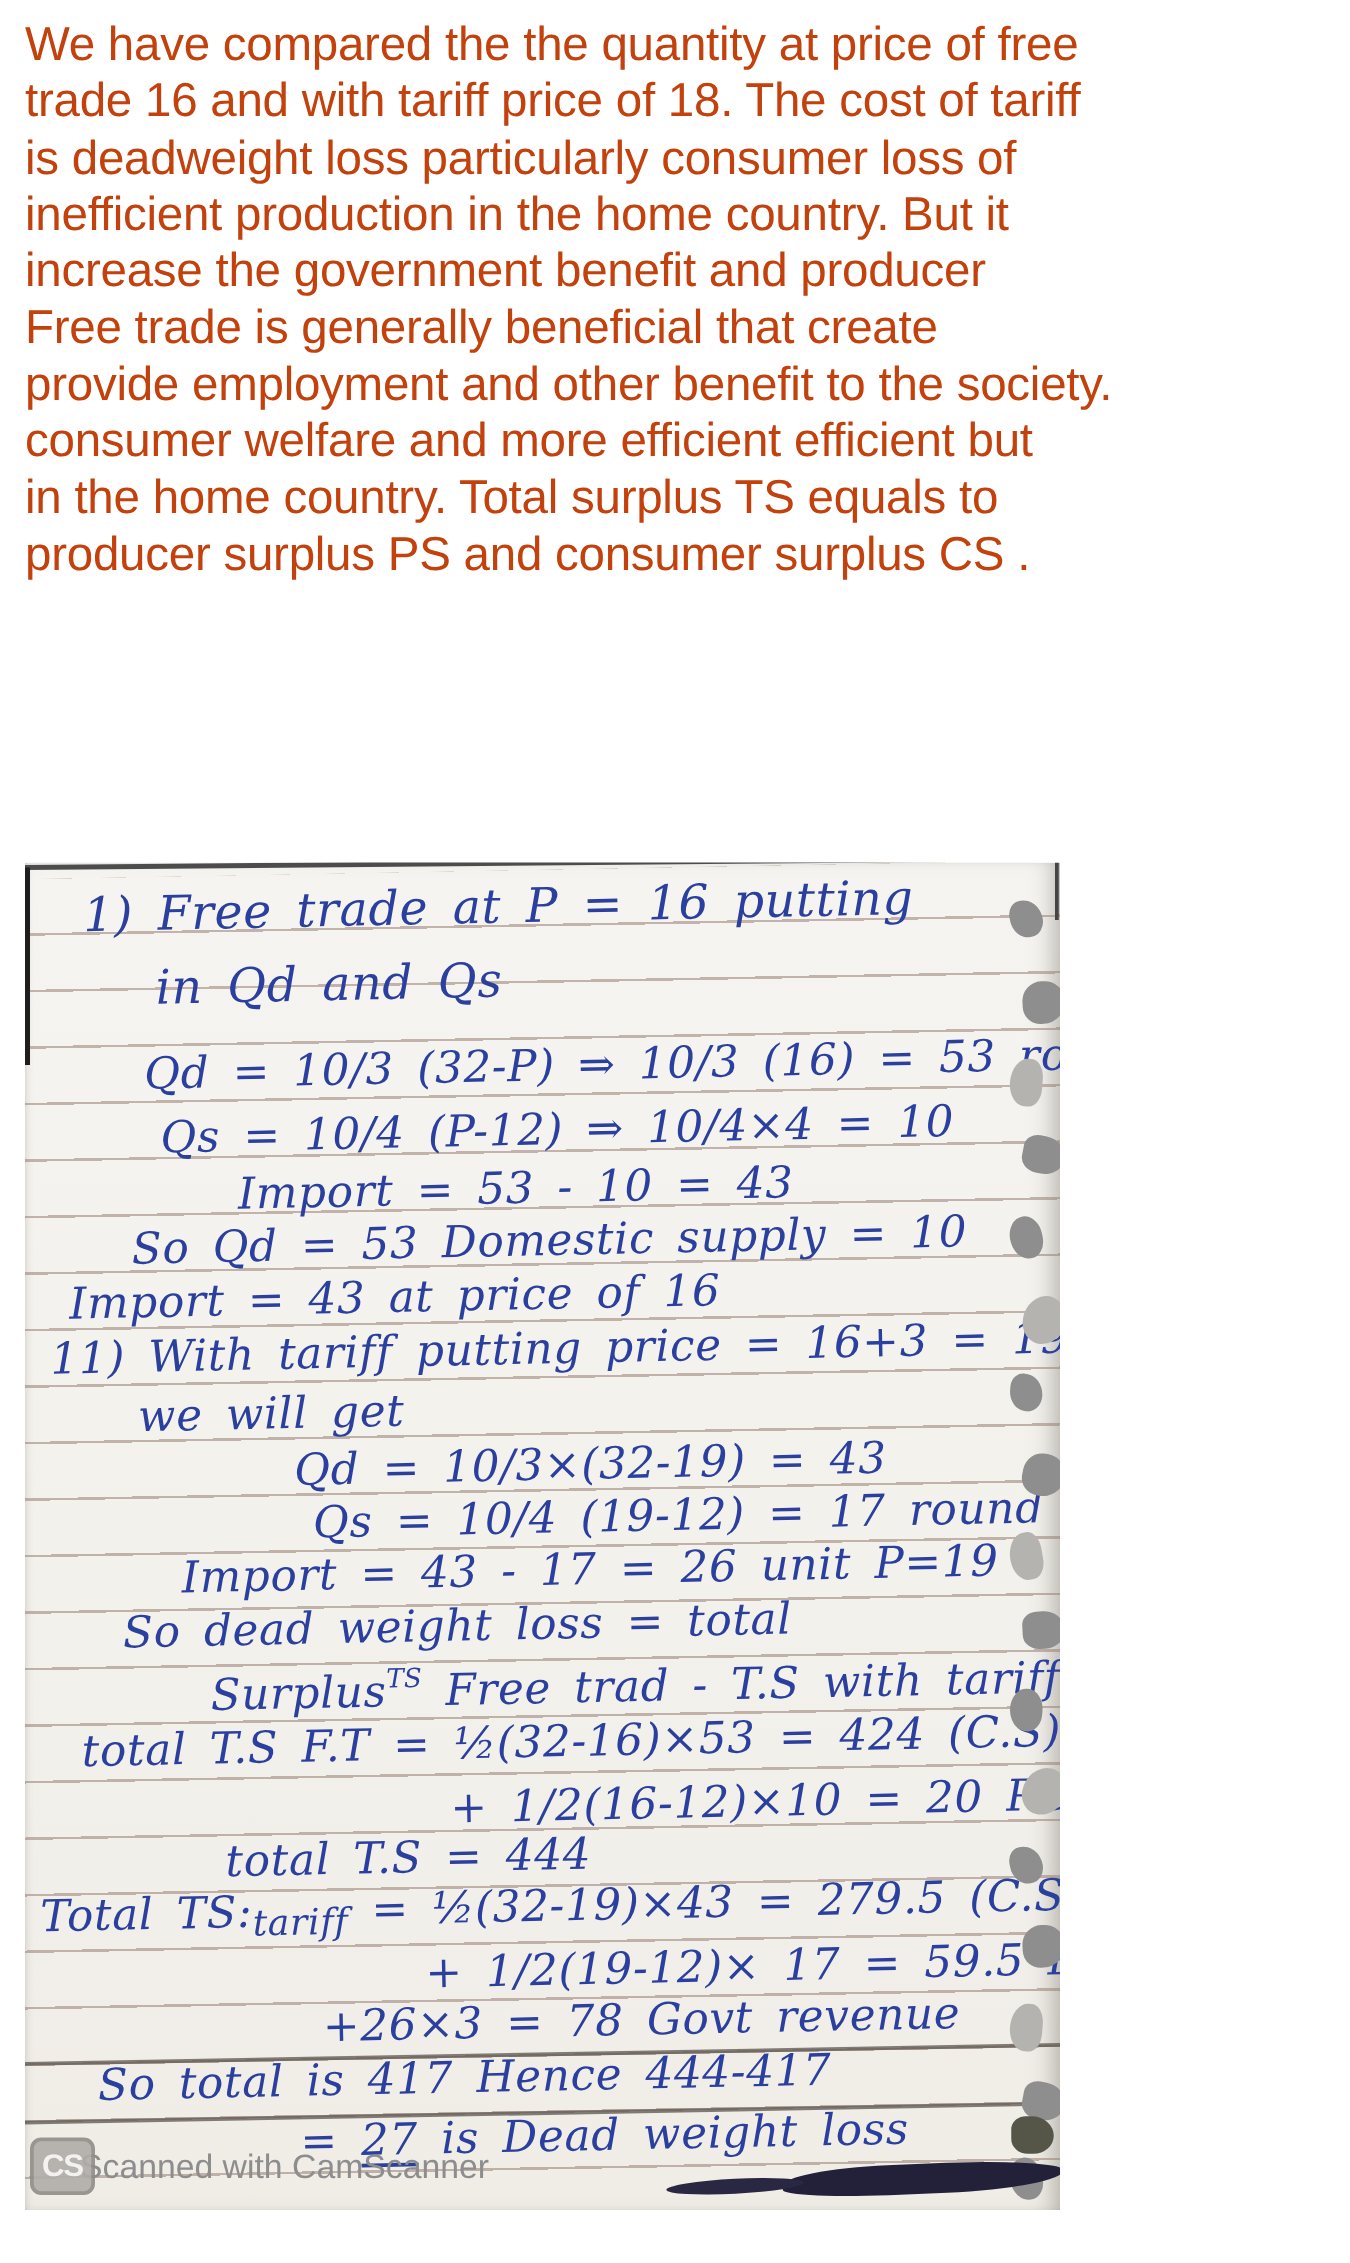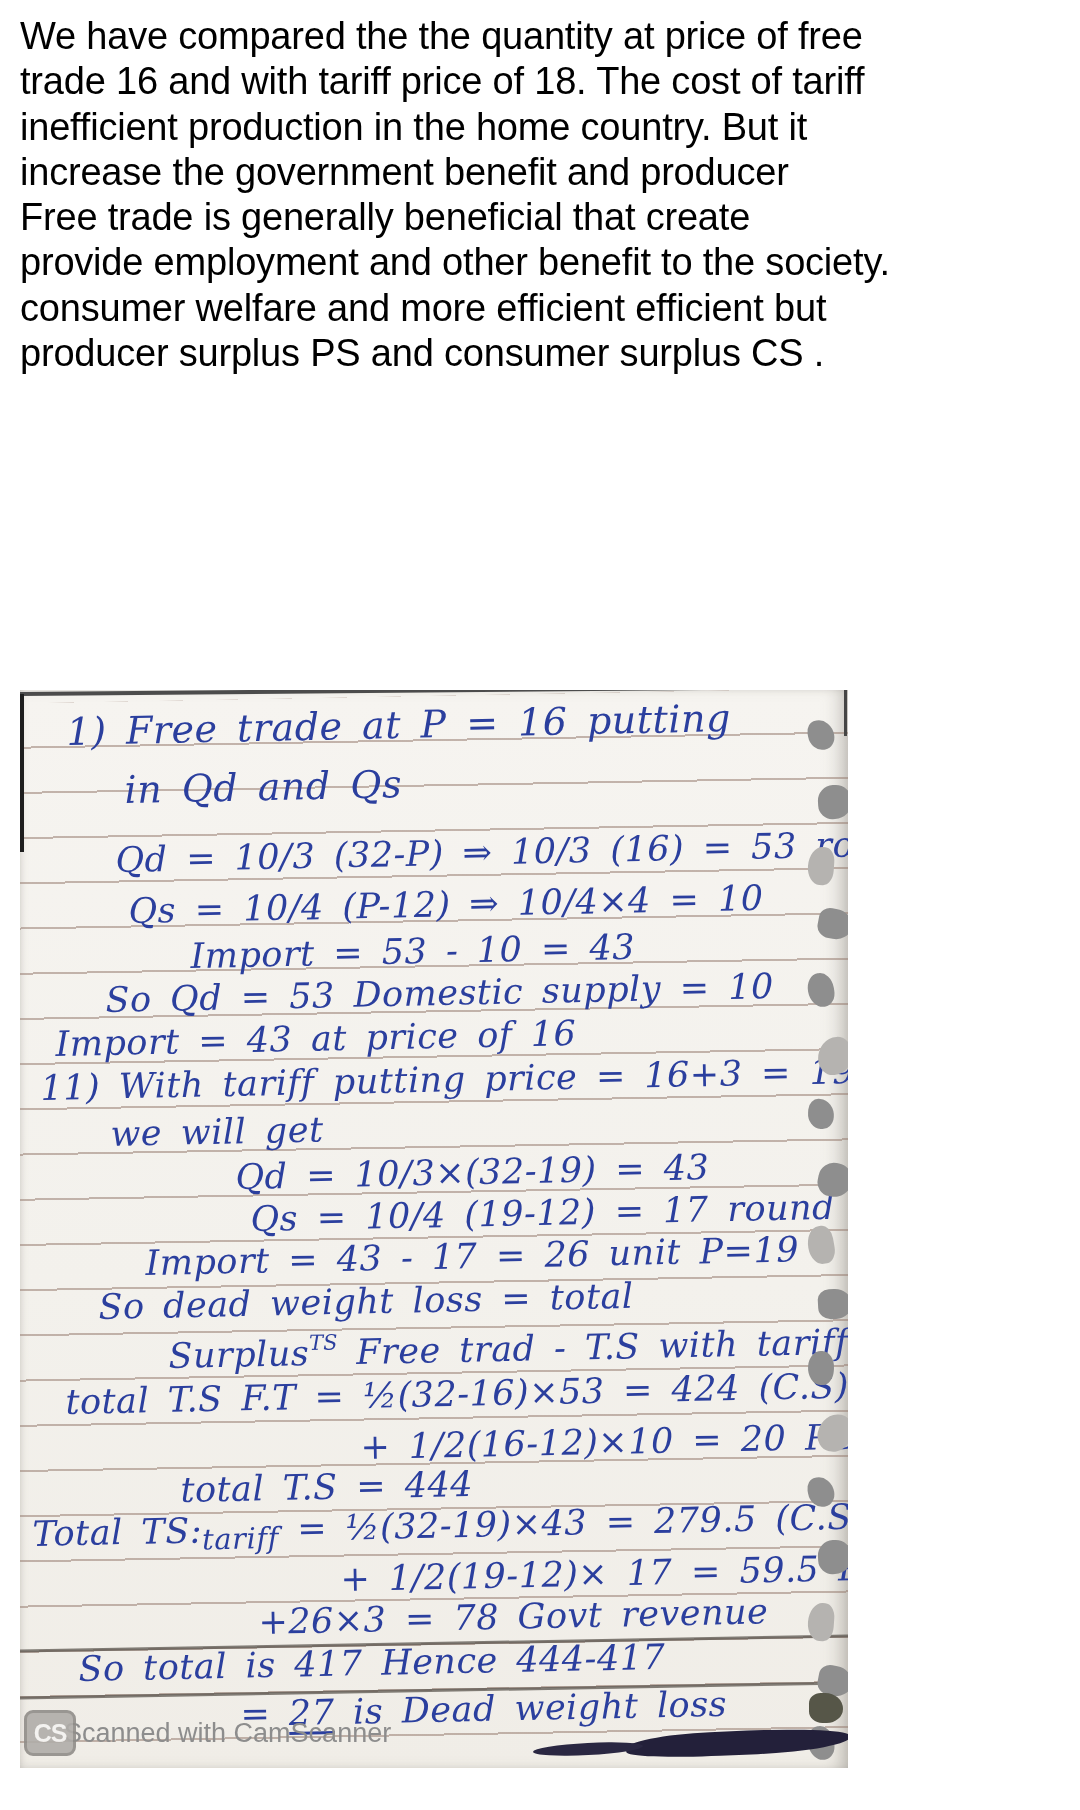--- a/index.html
+++ b/index.html
@@ -1,20 +1,20 @@
 <!DOCTYPE html>
 <html><head>
 <meta charset="utf-8">
 <style>
   html,body{margin:0;padding:0;background:#ffffff;}
   body{width:1080px;height:1810px;position:relative;overflow:hidden;
        font-family:"Liberation Sans",sans-serif;}
 
   
-  .typed{position:absolute;left:20px;top:14px;width:1050px;color:#000000;}
+  .typed{position:absolute;left:20px;top:14px;width:1050px;color:#c2410c;}
   .typed .tline{font-size:38px;line-height:45.3px;letter-spacing:-0.2px;white-space:nowrap;}
 
   
   .scan{position:absolute;left:20px;top:690px;width:828px;height:1078px;overflow:hidden;
         background:linear-gradient(180deg,#f6f4f0 0%,#f3f1ec 55%,#f0ede7 100%);
         box-shadow:inset -16px 0 20px -12px rgba(110,105,98,.5),
                    inset 3px 0 8px -4px rgba(120,115,108,.45);}
   .rules{position:absolute;left:-6%;top:6px;width:112%;height:104%;
          transform:rotate(-1.05deg);
          background:repeating-linear-gradient(to bottom,
@@ -54,25 +54,27 @@
            border-radius:9px;display:flex;align-items:center;justify-content:center;
            color:#f4f3f1;font-weight:bold;font-size:25px;letter-spacing:-1px;opacity:.9;}
   .wm-text{font-size:27px;margin-left:-12px;color:#8d8d8d;}
 </style>
 </head>
 <body>
 
 <section class="typed">
   <div class="tline">We have compared the the quantity at price of free</div>
   <div class="tline">trade 16 and with tariff price of 18. The cost of tariff</div>
+  <div class="tline">is deadweight loss particularly consumer loss of</div>
   <div class="tline">inefficient production in the home country. But it</div>
   <div class="tline">increase the government benefit and producer</div>
   <div class="tline">Free trade is generally beneficial that create</div>
   <div class="tline">provide employment and other benefit to the society.</div>
   <div class="tline">consumer welfare and more efficient efficient but</div>
+  <div class="tline">in the home country. Total surplus TS equals to</div>
   <div class="tline">producer surplus PS and consumer surplus CS .</div>
 </section>
 
 <section class="scan">
   <div class="rules"></div>
   <div class="rule-dark" style="top:952px;"></div>
   <div class="rule-dark" style="top:999px;"></div>
   <div class="paper-top"></div>
   <div class="tick-left"></div>
   <div class="tick-right"></div>

